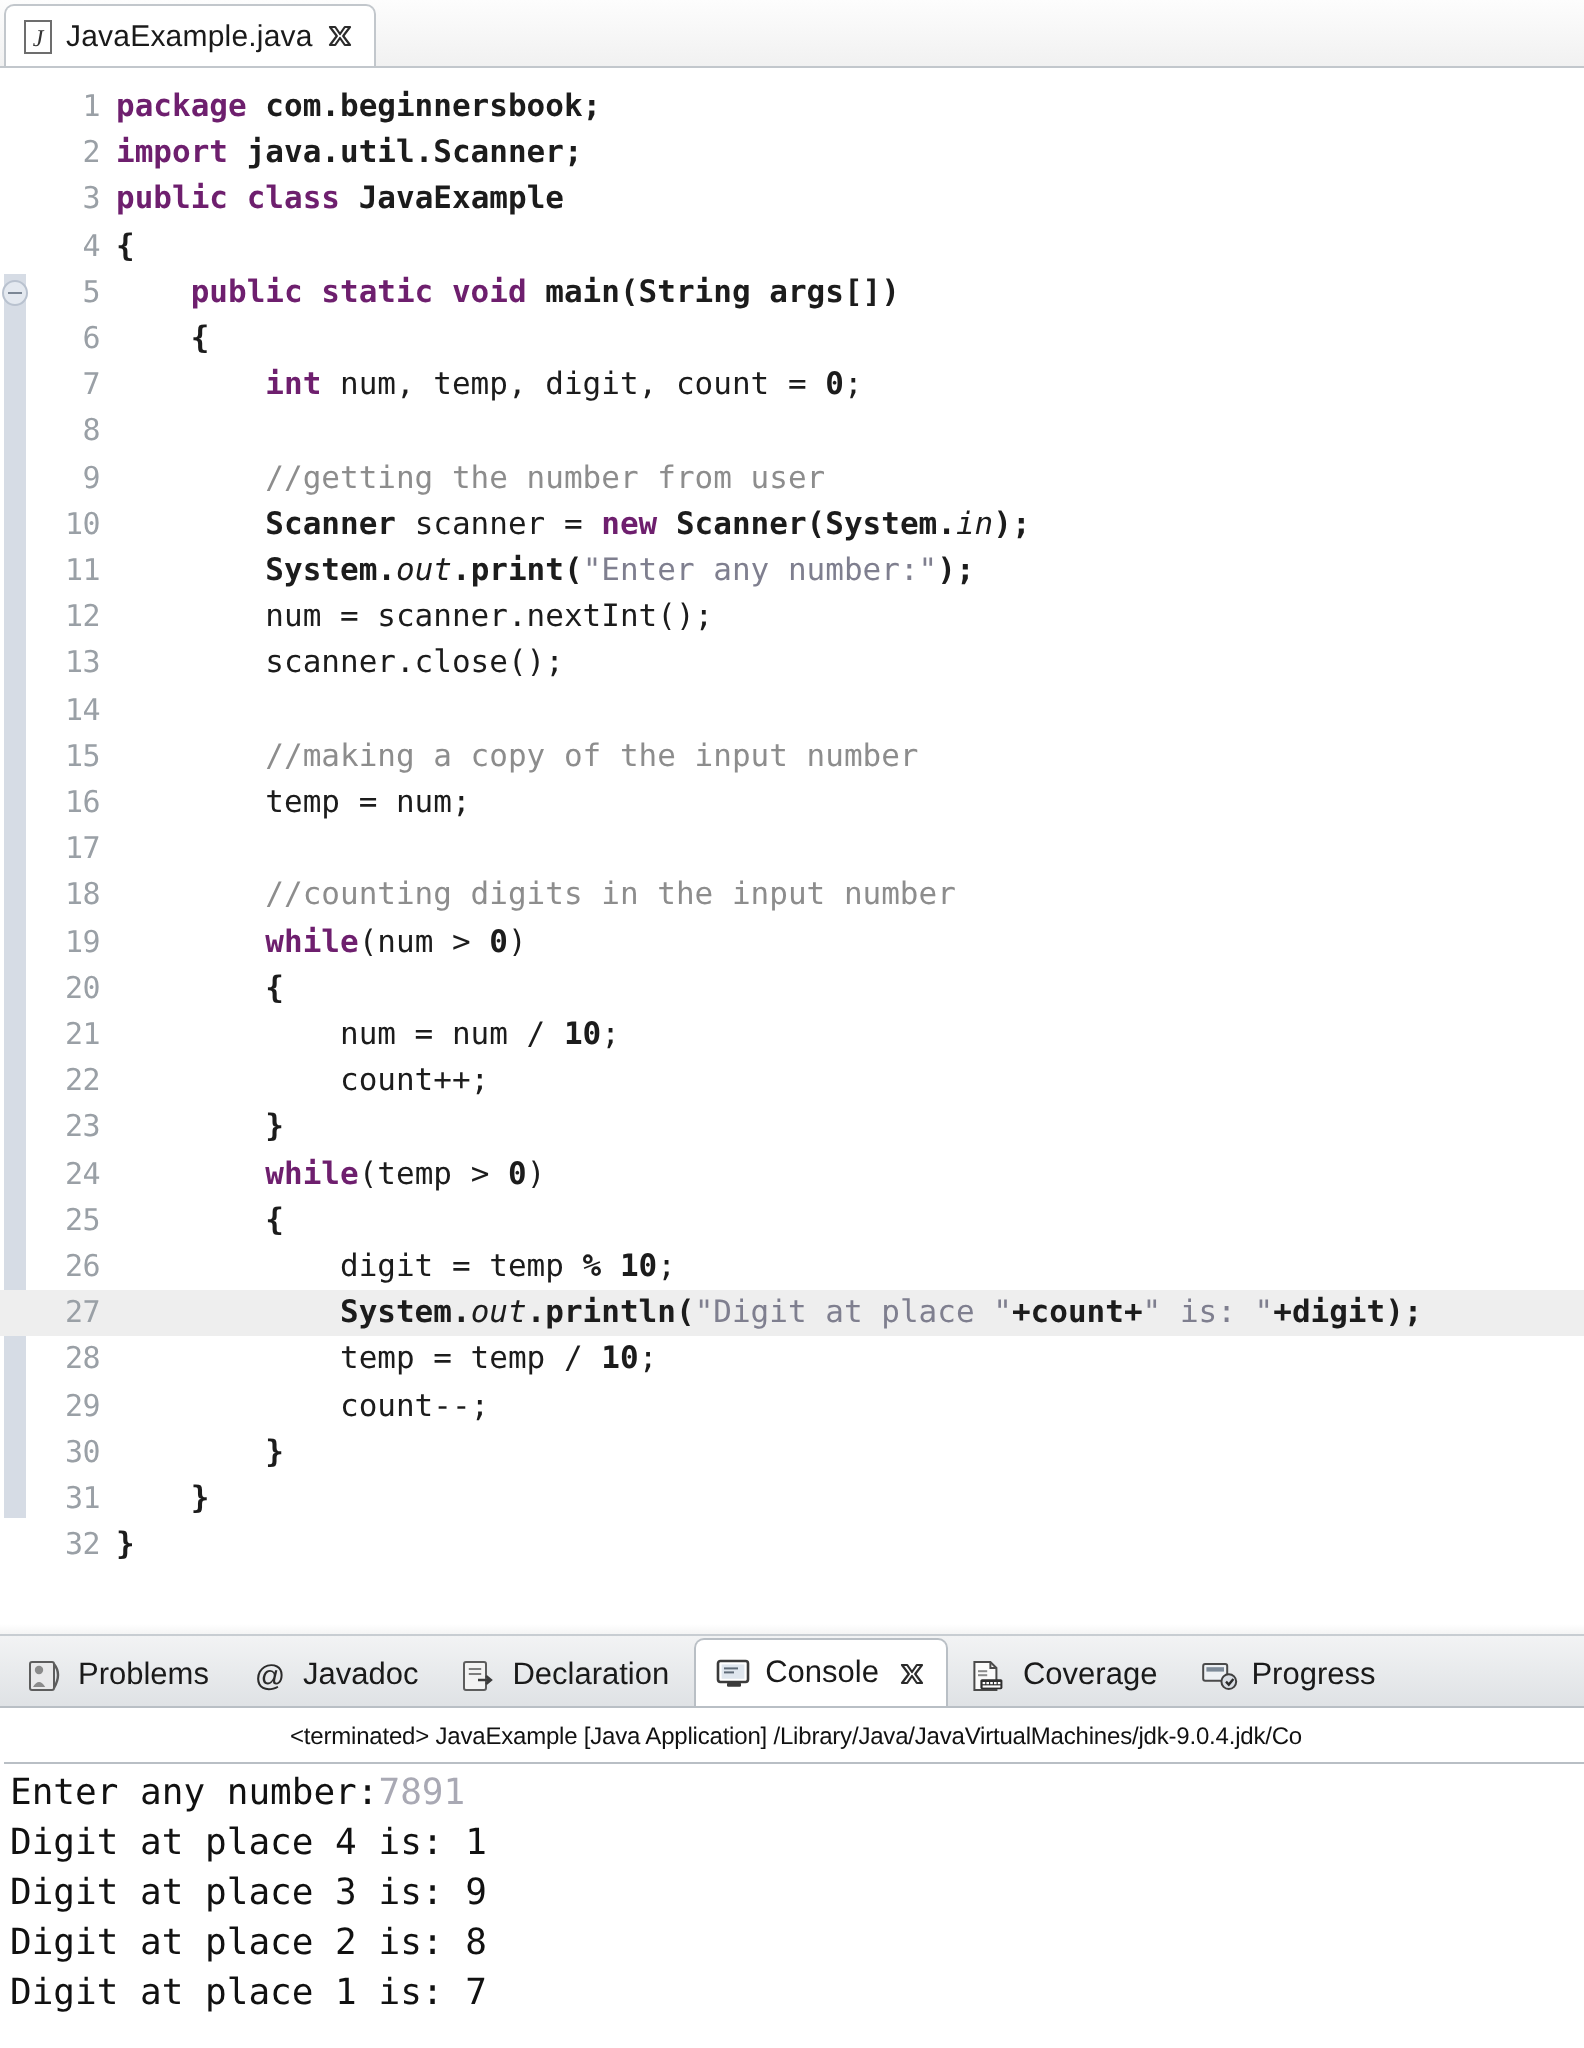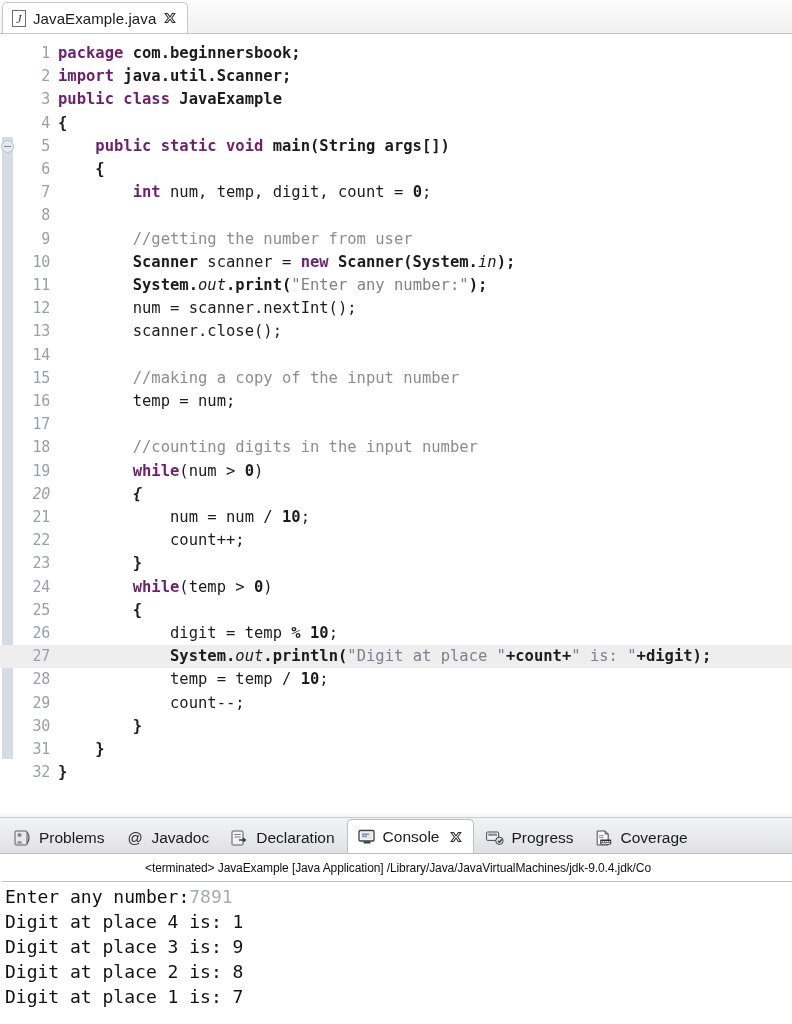--- a/index.html
+++ b/index.html
@@ -259,21 +259,21 @@
         <div class="code-line" style="top: 216.8px; position: absolute; left: 0px; width: 792px;"><span class="ln">10</span><span class="code-text"><span>        </span><span class="bld">Scanner</span><span> scanner = </span><span class="kw">new </span><span class="bld">Scanner(System.</span><span class="fld">in</span><span class="bld">);</span></span></div>
         <div class="code-line" style="top: 240px; position: absolute; left: 0px; width: 792px;"><span class="ln">11</span><span class="code-text"><span>        </span><span class="bld">System.</span><span class="fld">out</span><span class="bld">.print(</span><span class="str">"Enter any number:"</span><span class="bld">);</span></span></div>
         <div class="code-line" style="top: 263.2px; position: absolute; left: 0px; width: 792px;"><span class="ln">12</span><span class="code-text"><span>        num = scanner.nextInt();</span></span></div>
         <div class="code-line" style="top: 286.4px; position: absolute; left: 0px; width: 704px;"><span class="ln">13</span><span class="code-text"><span>        scanner.close();</span></span></div>
         <div class="code-line" style="top: 309.6px; position: absolute; left: 0px; width: 792px;"><span class="ln">14</span><span class="code-text"></span></div>
         <div class="code-line" style="top: 332.8px; position: absolute; left: 0px; width: 792px;"><span class="ln">15</span><span class="code-text"><span class="cmt">        //making a copy of the input number</span></span></div>
         <div class="code-line" style="top: 356px; position: absolute; left: 0px; width: 792px;"><span class="ln">16</span><span class="code-text"><span>        temp = num;</span></span></div>
         <div class="code-line" style="top: 379.2px; position: absolute; left: 0px; width: 792px;"><span class="ln">17</span><span class="code-text"></span></div>
         <div class="code-line" style="top: 402.4px; position: absolute; left: 0px; width: 792px;"><span class="ln">18</span><span class="code-text"><span class="cmt">        //counting digits in the input number</span></span></div>
         <div class="code-line" style="top: 425.6px; position: absolute; left: 0px; width: 792px;"><span class="ln">19</span><span class="code-text"><span>        </span><span class="kw">while</span><span>(num &gt; </span><span class="num">0</span><span>)</span></span></div>
-        <div class="code-line" style="top: 448.8px; position: absolute; left: 0px; width: 772px; font-style: italic;"><span class="ln">20</span><span class="code-text"><span class="bld">        {</span></span></div>
+        <div class="code-line" style="top: 448.8px; position: absolute; left: 0px; width: 772px;"><span class="ln">20</span><span class="code-text"><span class="bld">        {</span></span></div>
         <div class="code-line" style="top: 472px; position: absolute; left: 0px; width: 792px;"><span class="ln">21</span><span class="code-text"><span>            num = num / </span><span class="num">10</span><span>;</span></span></div>
         <div class="code-line" style="top: 495.2px; position: absolute; left: 0px; width: 792px;"><span class="ln">22</span><span class="code-text"><span>            count++;</span></span></div>
         <div class="code-line" style="top: 518.4px; position: absolute; left: 0px; width: 792px;"><span class="ln">23</span><span class="code-text"><span class="bld">        }</span></span></div>
         <div class="code-line" style="top: 541.6px; position: absolute; left: 0px; width: 792px;"><span class="ln">24</span><span class="code-text"><span>        </span><span class="kw">while</span><span>(temp &gt; </span><span class="num">0</span><span>)</span></span></div>
         <div class="code-line" style="top: 564.8px; position: absolute; left: 0px; width: 792px;"><span class="ln">25</span><span class="code-text"><span class="bld">        {</span></span></div>
         <div class="code-line" style="top: 588px; position: absolute; left: 0px; width: 792px;"><span class="ln">26</span><span class="code-text"><span>            digit = temp </span><span class="num">% 10</span><span>;</span></span></div>
         <div class="code-line current" style="top: 611.2px; position: absolute; left: 0px; width: 792px;"><span class="ln">27</span><span class="code-text"><span>            </span><span class="bld">System.</span><span class="fld">out</span><span class="bld">.println(</span><span class="str">"Digit at place "</span><span class="bld">+count+</span><span class="str">" is: "</span><span class="bld">+digit);</span></span></div>
         <div class="code-line" style="top: 634.4px; position: absolute; left: 0px; width: 792px;"><span class="ln">28</span><span class="code-text"><span>            temp = temp / </span><span class="num">10</span><span>;</span></span></div>
         <div class="code-line" style="top: 657.6px; position: absolute; left: 0px; width: 792px;"><span class="ln">29</span><span class="code-text"><span>            count--;</span></span></div>
         <div class="code-line" style="top: 680.8px; position: absolute; left: 0px; width: 792px;"><span class="ln">30</span><span class="code-text"><span class="bld">        }</span></span></div>
@@ -331,48 +331,48 @@
           <span>Console</span>
           <span class="close-x" style="margin-left: 3px;">
             <svg viewBox="0 0 14 14" width="14" height="14">
               <path d="M2 2.5 L4.6 2.5 L7 6 L9.4 2.5 L12 2.5 L8.6 7 L12 11.5 L9.4 11.5 L7 8 L4.6 11.5 L2 11.5 L5.4 7 Z" fill="none" stroke="#2b2b2b" stroke-width="1.1" stroke-linejoin="round"></path>
             </svg>
           </span>
         </div>
         <div class="panel-tab">
           <span class="tab-ico">
             <svg viewBox="0 0 18 16" width="18" height="16">
-              <rect x="0.6" y="2" width="12" height="8.4" rx="1" fill="#eef1f4" stroke="#4a4a4a"></rect>
-              <rect x="2.2" y="3.6" width="8.8" height="2.2" fill="#7e8b99"></rect>
-              <circle cx="13.4" cy="10.8" r="3.7" fill="#d9dee4" stroke="#3f3f3f"></circle>
-              <path d="M12 10.8 l1.4 1.5 2.3 -2.8" fill="none" stroke="#2c2c2c" stroke-width="1.2"></path>
-            </svg>
-          </span>
-          <span>Progress</span>
-        </div>
-        <div class="panel-tab">
-          <span class="tab-ico">
-            <svg viewBox="0 0 18 16" width="18" height="16">
               <path d="M1.2 1 h8 l3 3 v11 h-11 z" fill="#fbfbfb" stroke="#4a4a4a"></path>
               <path d="M9.2 1 v3 h3" fill="none" stroke="#4a4a4a"></path>
               <line x1="3" y1="5.6" x2="7.6" y2="5.6" stroke="#8b8b8b"></line>
               <line x1="3" y1="7.6" x2="7.6" y2="7.6" stroke="#8b8b8b"></line>
               <rect x="4.2" y="9.6" width="11" height="5" rx="0.8" fill="#2e2e2e"></rect>
               <g fill="#ffffff">
                 <rect x="5.3" y="11" width="1.3" height="1.1"></rect>
                 <rect x="7.2" y="11" width="1.3" height="1.1"></rect>
                 <rect x="9.1" y="11" width="1.3" height="1.1"></rect>
                 <rect x="11" y="11" width="1.3" height="1.1"></rect>
                 <rect x="12.9" y="11" width="1.3" height="1.1"></rect>
                 <rect x="5.3" y="12.7" width="8.9" height="1.1"></rect>
               </g>
             </svg>
           </span>
           <span>Coverage</span>
         </div>
+        <div class="panel-tab">
+          <span class="tab-ico">
+            <svg viewBox="0 0 18 16" width="18" height="16">
+              <rect x="0.6" y="2" width="12" height="8.4" rx="1" fill="#eef1f4" stroke="#4a4a4a"></rect>
+              <rect x="2.2" y="3.6" width="8.8" height="2.2" fill="#7e8b99"></rect>
+              <circle cx="13.4" cy="10.8" r="3.7" fill="#d9dee4" stroke="#3f3f3f"></circle>
+              <path d="M12 10.8 l1.4 1.5 2.3 -2.8" fill="none" stroke="#2c2c2c" stroke-width="1.2"></path>
+            </svg>
+          </span>
+          <span>Progress</span>
+        </div>
       </div>
   </div>
 
   <div class="console-body">
     <div class="console-launch">&lt;terminated&gt; JavaExample [Java Application] /Library/Java/JavaVirtualMachines/jdk-9.0.4.jdk/Co</div>
     <div class="console-sep"></div>
     <div class="console-line"><span>Enter any number:</span><span class="user-input">7891</span></div>
     <div id="console-out">
         <div class="console-line">Digit at place 4 is: 1</div>
         <div class="console-line">Digit at place 3 is: 9</div>

